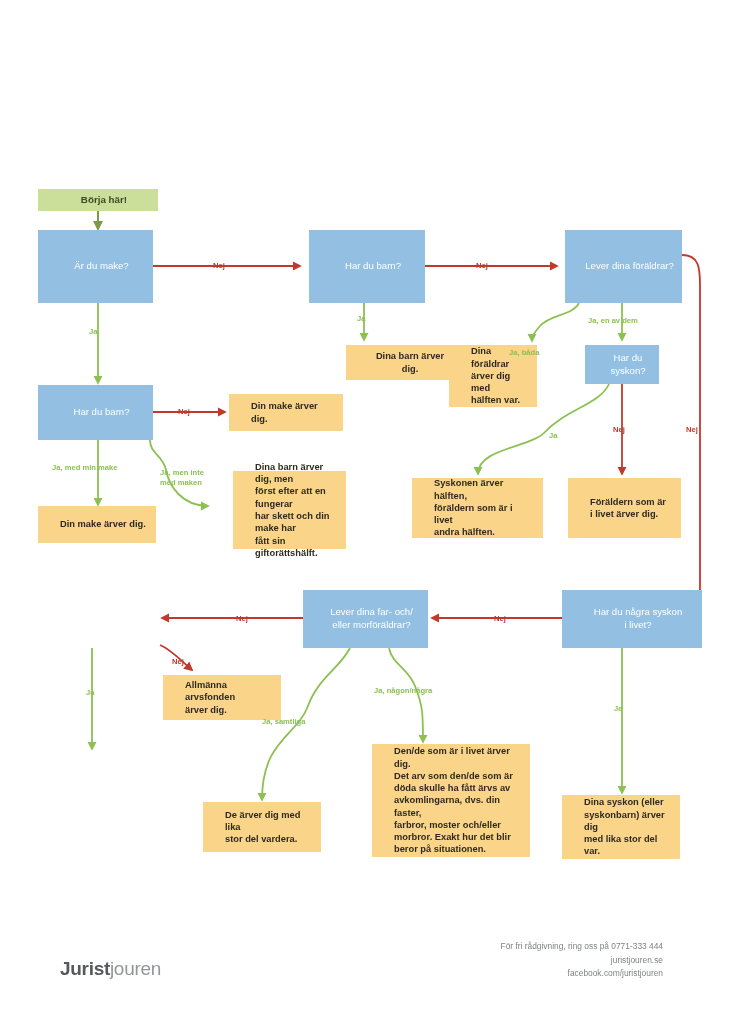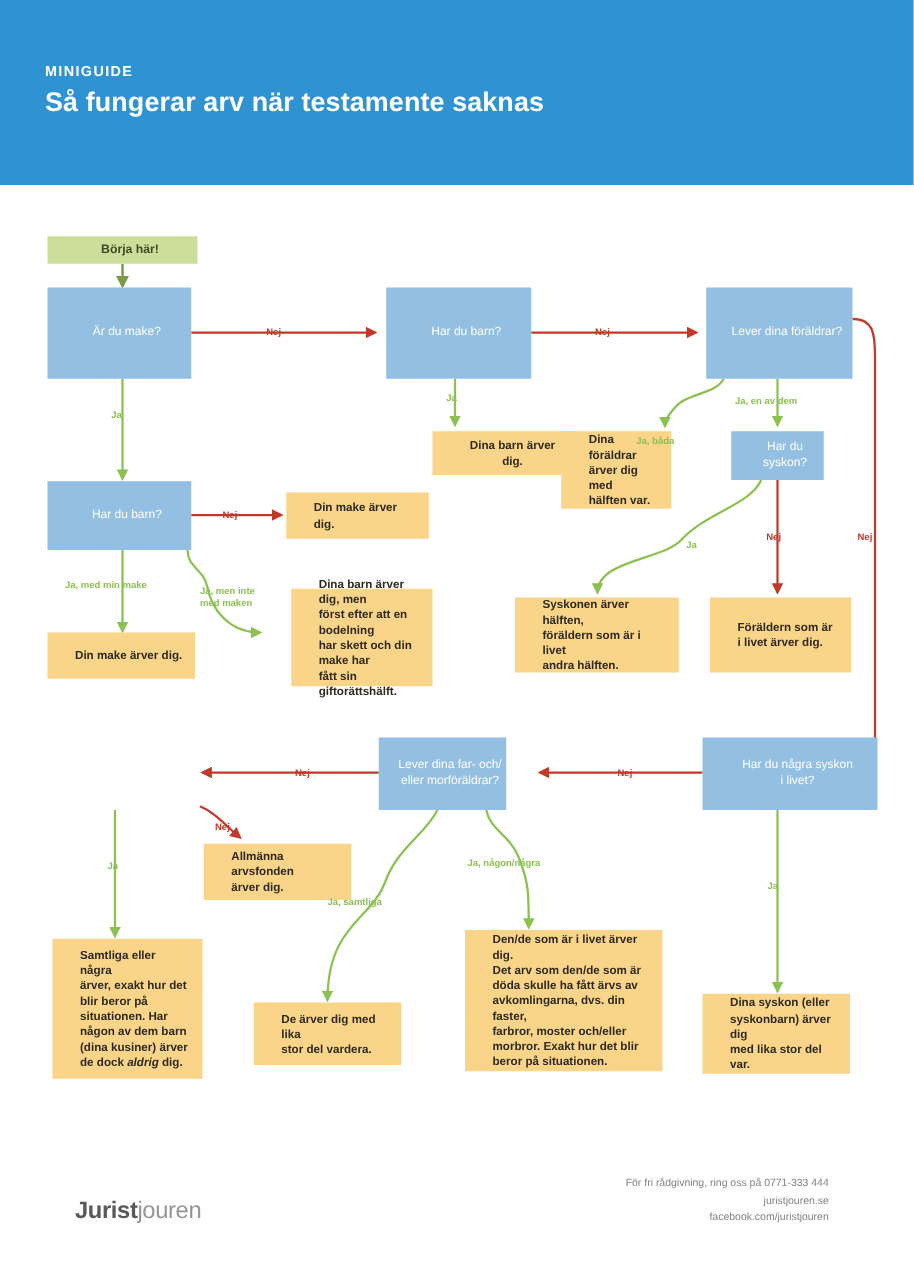--- a/index.html
+++ b/index.html
@@ -106,24 +106,20 @@
     position: absolute; right: 68px; top: 20px;
     text-align: right; color: #808285;
     font-size: 8.4px; line-height: 1.62;
   }
 </style>
 </head>
 <body>
 
 <div id="page">
 
-  <div id="header">
-    <div class="kicker">MINIGUIDE</div>
-    <div class="title">Så fungerar arv när testamente saknas</div>
-  </div>
 
   <svg id="edges" viewBox="0 0 731 1024">
     <defs>
       <marker id="ahG" viewBox="0 0 10 10" refX="8" refY="5" markerWidth="5.2" markerHeight="5.2" orient="auto-start-reverse">
         <path d="M0,0 L10,5 L0,10 z" fill="#8cc152"></path>
       </marker>
       <marker id="ahR" viewBox="0 0 10 10" refX="8" refY="5" markerWidth="5.2" markerHeight="5.2" orient="auto-start-reverse">
         <path d="M0,0 L10,5 L0,10 z" fill="#c0392b"></path>
       </marker>
       <marker id="ahD" viewBox="0 0 10 10" refX="8" refY="5" markerWidth="5.2" markerHeight="5.2" orient="auto-start-reverse">
@@ -230,61 +226,52 @@
   <div class="node outcome" style="left:229px; top:394px; width:114px; height:37px;">
     <span class="txt">Din make ärver dig.</span>
   </div>
 
   <div class="node outcome" style="left:38px; top:506px; width:118px; height:37px;">
     <span class="txt">Din make ärver dig.</span>
   </div>
 
   <div class="node outcome" style="left:233px; top:471px; width:113px; height:78px; white-space:pre-line;">
     <span class="txt">Dina barn ärver dig, men
-först efter att en bodelning
+först efter att en fungerar
 har skett och din make har
 fått sin giftorättshälft.</span>
   </div>
 
   <div class="node outcome" style="left:412px; top:478px; width:131px; height:60px; white-space:pre-line;">
     <span class="txt">Syskonen ärver hälften,
 föräldern som är i livet
 andra hälften.</span>
   </div>
 
   <div class="node outcome" style="left:568px; top:478px; width:113px; height:60px; white-space:pre-line;">
     <span class="txt">Föräldern som är
 i livet ärver dig.</span>
   </div>
 
 
-  <div class="node decision" style="left:303px; top:590px; width:102px; height:58px; white-space:pre-line;justify-content:flex-end;">
+  <div class="node decision" style="left:303px; top:590px; width:125px; height:58px; white-space:pre-line;justify-content:flex-end;">
     <span class="txt">Lever dina far- och/
 eller morföräldrar?</span>
   </div>
 
   <div class="node decision" style="left:562px; top:590px; width:140px; height:58px; white-space:pre-line;">
     <span class="txt">Har du några syskon
 i livet?</span>
   </div>
 
   <div class="node outcome" style="left:163px; top:675px; width:118px; height:45px; white-space:pre-line;">
     <span class="txt">Allmänna arvsfonden
 ärver dig.</span>
   </div>
 
-  <div class="node outcome" style="left:42px; top:751px; width:120px; height:112px;">
-    <span class="txt" id="cousins-txt" style="white-space: pre-line;">Samtliga eller några
-ärver, exakt hur det
-blir beror på
-situationen. Har
-någon av dem barn
-(dina kusiner) ärver
-de dock <span class="ital">aldrig</span> dig.</span>
-  </div>
 
   <div class="node outcome" style="left:203px; top:802px; width:118px; height:50px; white-space:pre-line;">
     <span class="txt">De ärver dig med lika
 stor del vardera.</span>
   </div>
 
   <div class="node outcome" style="left:372px; top:744px; width:158px; height:113px; white-space:pre-line;">
     <span class="txt">Den/de som är i livet ärver dig.
 Det arv som den/de som är
 döda skulle ha fått ärvs av

